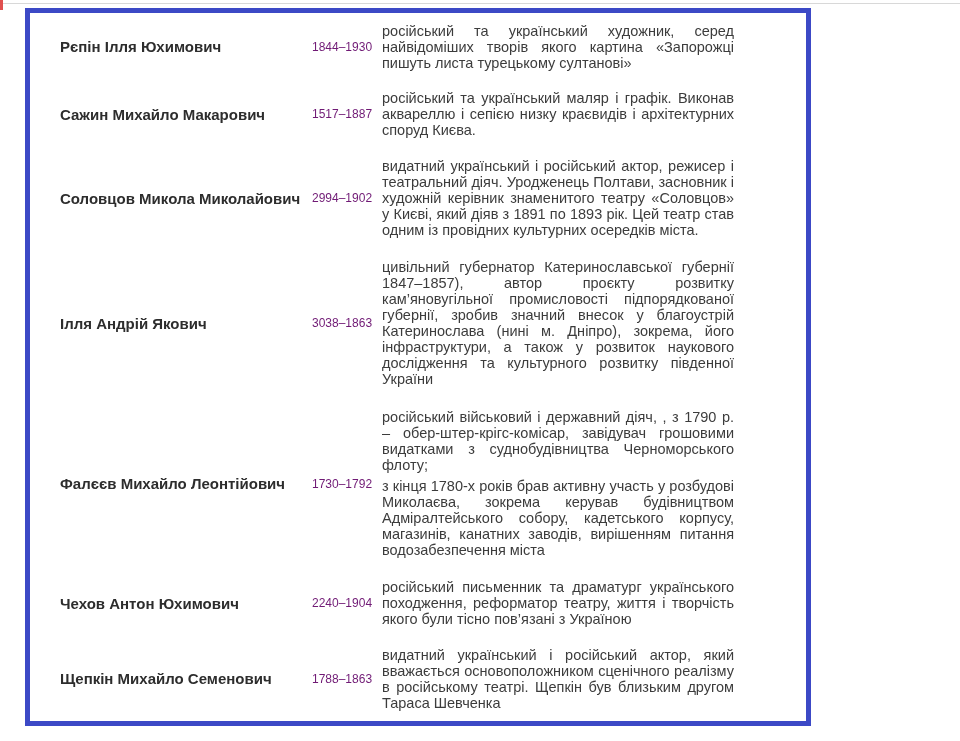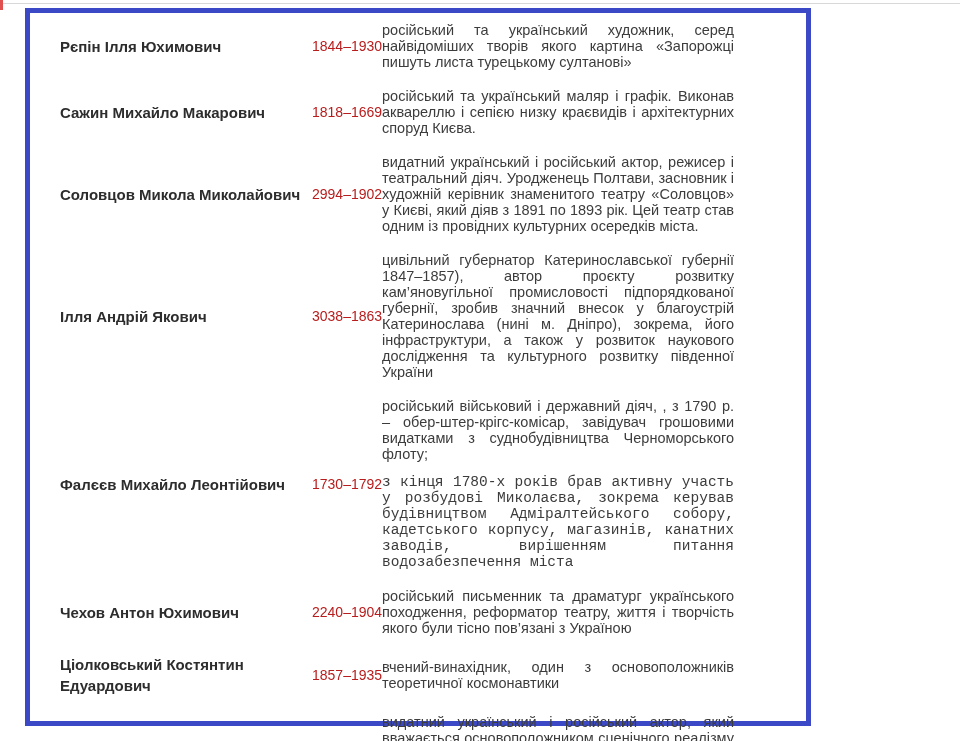--- a/index.html
+++ b/index.html
@@ -53,55 +53,55 @@
     padding: 9px 4px 9px 30px;
     font-weight: bold;
     font-size: 15px;
     line-height: 21px;
     color: #2d2d2d;
   }
   td.years-cell {
     width: 70px;
     box-sizing: border-box;
     padding: 9px 0;
-    font-size: 14px;
-    color: #b91c1c;
+    font-size: 12px;
+    color: #701a75;
     white-space: nowrap;
   }
   td.desc-cell {
     box-sizing: border-box;
     padding: 9px 72px 9px 0;
     font-size: 14.5px;
     line-height: 16px;
     color: #3c3c3c;
     text-align: justify;
   }
   .desc-cell p { margin: 0; }
-  .desc-cell p + p { margin-top: 12px; font-family: Liberation Mono, monospace; }
+  .desc-cell p + p { margin-top: 5px; }
 </style>
 </head>
 <body>
 
 <div class="top-line" style="background: rgb(216, 216, 216);"></div>
 <div class="red-mark" style="background: rgb(224, 80, 79);"></div>
 
 <div class="frame" style="border-color: rgb(60, 73, 198);">
   <table class="people">
     <tbody>
   <tr>
     <td class="name-cell">Рєпін Ілля Юхимович</td>
     <td class="years-cell">1844–1930</td>
     <td class="desc-cell">
             <p>російський та український художник, серед найвідоміших творів якого картина «Запорожці пишуть листа турецькому султанові»</p>
           </td>
   </tr>
 
   <tr>
     <td class="name-cell">Сажин Михайло Макарович</td>
-    <td class="years-cell">1818–1669</td>
+    <td class="years-cell">1517–1887</td>
     <td class="desc-cell">
             <p>російський та український маляр і графік. Виконав аквареллю і сепією низку краєвидів і архітектурних споруд Києва.</p>
           </td>
   </tr>
 
   <tr>
     <td class="name-cell">Соловцов Микола Миколайович</td>
     <td class="years-cell">2994–1902</td>
     <td class="desc-cell">
             <p>видатний український і російський актор, режисер і театральний діяч. Уродженець Полтави, засновник і художній керівник знаменитого театру «Соловцов» у Києві, який діяв з 1891 по 1893 рік. Цей театр став одним із провідних культурних осередків міста.</p>
@@ -127,27 +127,20 @@
   </tr>
 
   <tr>
     <td class="name-cell">Чехов Антон Юхимович</td>
     <td class="years-cell">2240–1904</td>
     <td class="desc-cell">
             <p>російський письменник та драматург українського походження, реформатор театру, життя і творчість якого були тісно пов’язані з Україною</p>
           </td>
   </tr>
 
-  <tr>
-    <td class="name-cell">Ціолковський Костянтин Едуардович</td>
-    <td class="years-cell">1857–1935</td>
-    <td class="desc-cell">
-            <p>вчений-винахідник, один з основоположників теоретичної космонавтики</p>
-          </td>
-  </tr>
 
   <tr>
     <td class="name-cell">Щепкін Михайло Семенович</td>
     <td class="years-cell">1788–1863</td>
     <td class="desc-cell">
             <p>видатний український і російський актор, який вважається основоположником сценічного реалізму в російському театрі. Щепкін був близьким другом Тараса Шевченка</p>
           </td>
   </tr>
 </tbody>
   </table>

